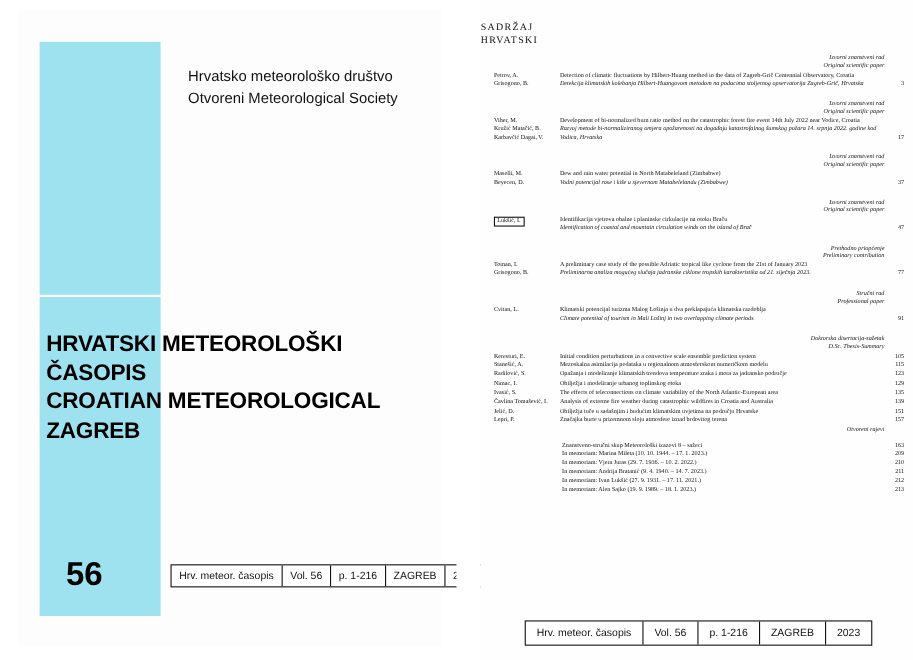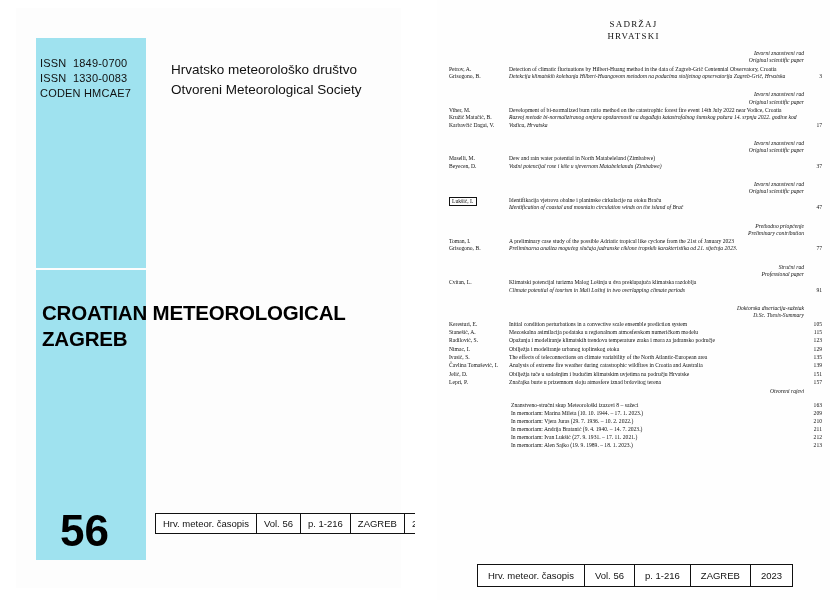--- a/index.html
+++ b/index.html
@@ -82,21 +82,21 @@
     letter-spacing: -0.2px;
     color: #000;
   }
 
   #volume-number {
     position: absolute;
     left: 44px;
     top: 498px;
     font-family: "Liberation Sans", sans-serif;
     font-weight: bold;
-    font-size: 44px;
+    font-size: 30px;
     color: #000;
   }
 
   
   #cover-footer {
     position: absolute;
     left: 139px;
     top: 505px;
     display: flex;
     border: 1px solid #111;
@@ -121,21 +121,21 @@
     top: 0;
     width: 393px;
     height: 600px;
     background: #fefefe;
   }
   #contents-head {
     position: absolute;
     left: 0;
     top: 18px;
     width: 393px;
-    text-align: center;
+    text-align: left;
     font-family: "Liberation Serif", serif;
     font-size: 9px;
     line-height: 1.35;
     letter-spacing: 1.2px;
     color: #111;
   }
 
   #toc {
     position: absolute;
     left: 10px;
@@ -239,32 +239,28 @@
 </style>
 </head>
 <body>
 
 <div id="cover">
   <div id="cover-inner">
 
     <div class="cyan-block" id="cyan-top"></div>
     <div class="cyan-block" id="cyan-bottom"></div>
 
-    <div id="issn-box">
-      <div>ISSN  1849-0700</div>
-      <div>ISSN  1330-0083</div>
-      <div>CODEN HMCAE7</div>
-    </div>
 
     <div id="society">
       <div>Hrvatsko meteorološko društvo</div>
       <div>Otvoreni Meteorological Society</div>
     </div>
 
     <div id="journal-title">
+      <div>HRVATSKI METEOROLOŠKI ČASOPIS</div>
       <div>CROATIAN METEOROLOGICAL ZAGREB</div>
     </div>
 
     <div id="volume-number">56</div>
 
     <div id="cover-footer">
       <div class="cell">Hrv. meteor. časopis</div>
       <div class="cell">Vol. 56</div>
       <div class="cell">p. 1-216</div>
       <div class="cell">ZAGREB</div>

